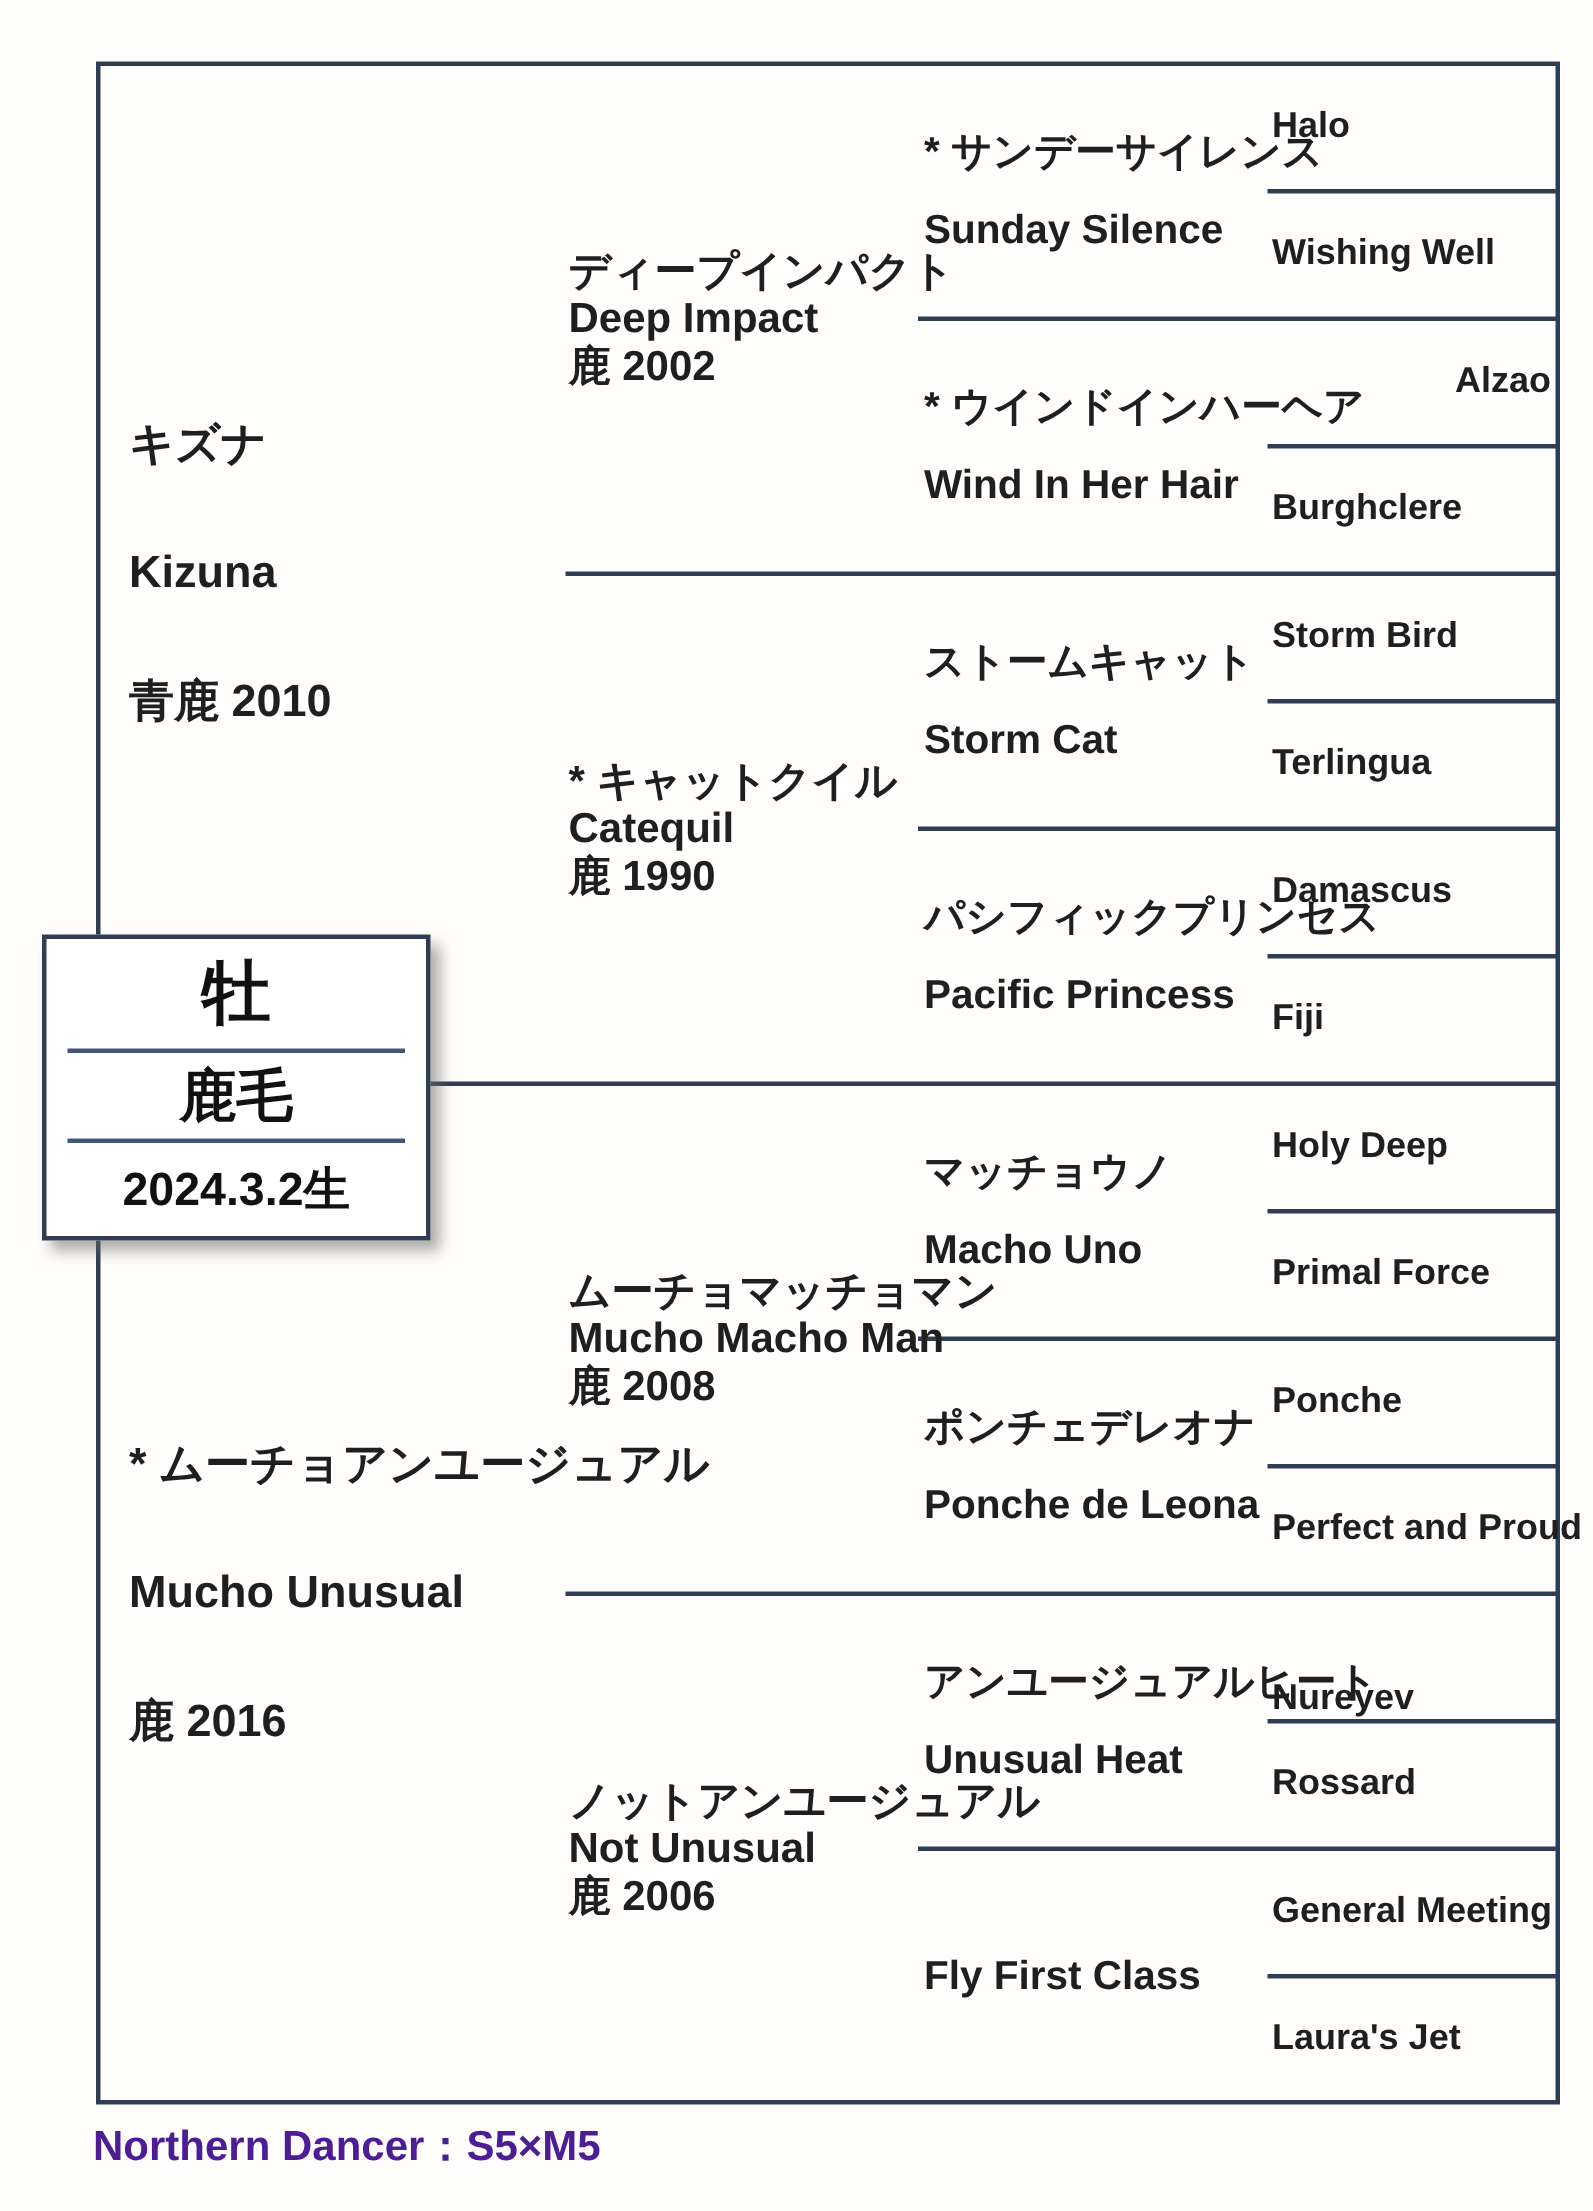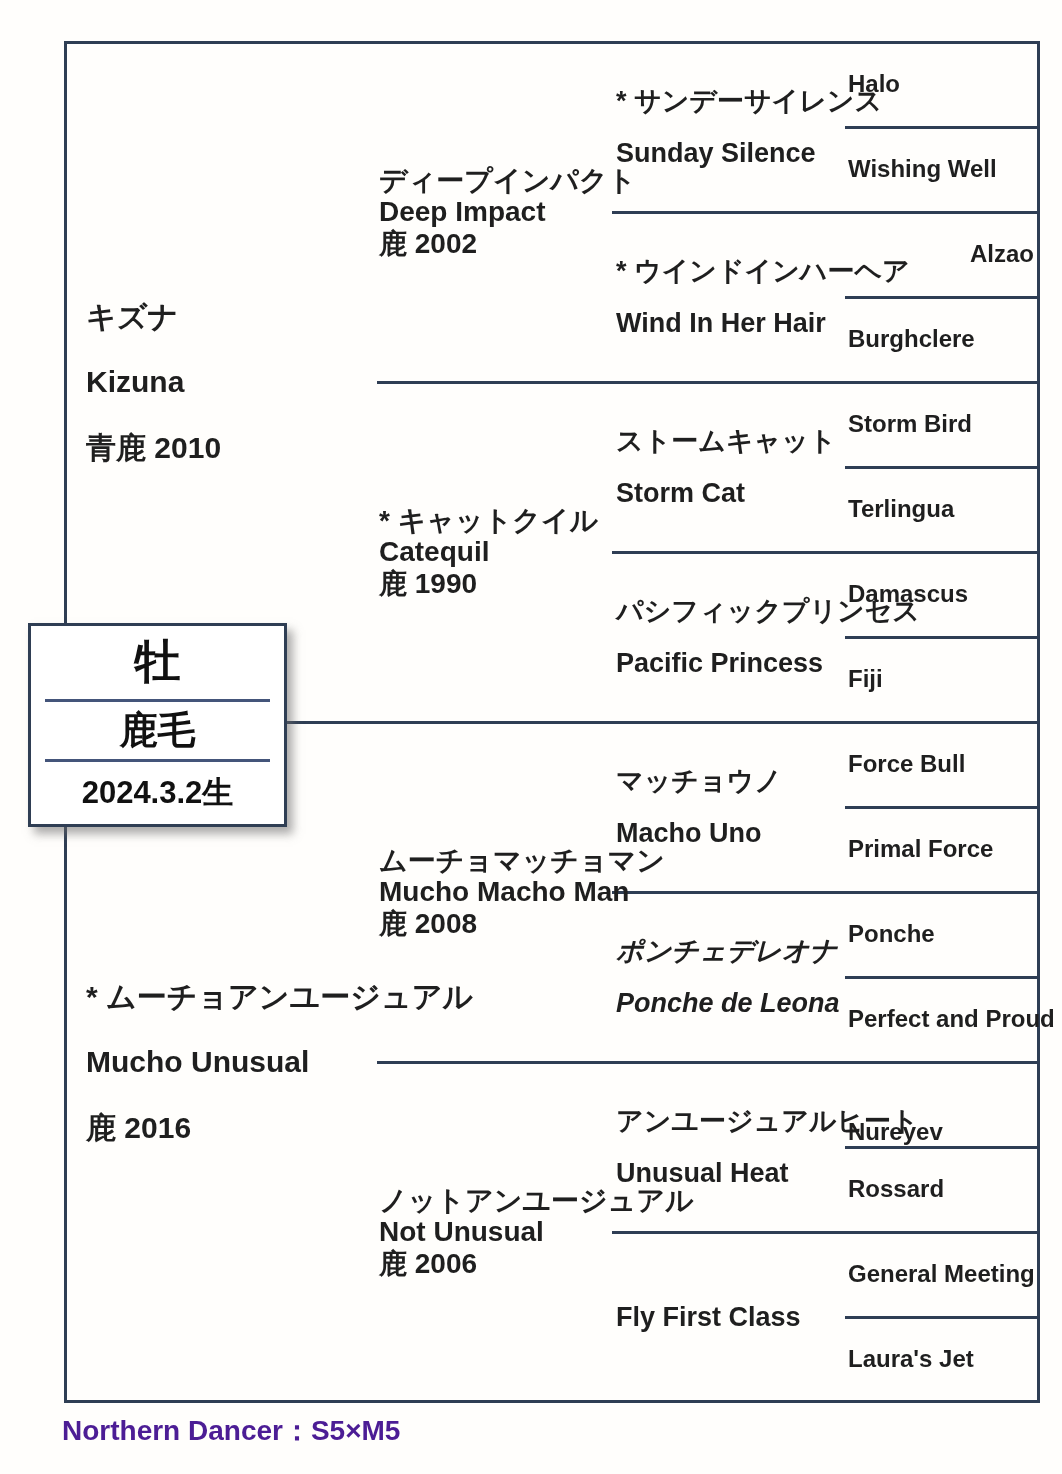--- a/index.html
+++ b/index.html
@@ -24,21 +24,21 @@
     background:transparent;
   }
   
   .hline{position:absolute;height:3px;background:var(--line);}
   
   .cell{
     position:absolute;display:flex;flex-direction:column;
     justify-content:center;align-items:flex-start;
     line-height:1.12;font-weight:600;white-space:nowrap;
   }
-  .gen1{left:86px;width:288px;font-size:30px;gap:32px;height:680px;}
+  .gen1{left:86px;width:288px;font-size:30px;gap:52px;height:680px;}
   .g1-sire{top:42px;}
   .g1-dam{top:722px;}
   .gen2{left:379px;width:232px;font-size:28px;height:340px;}
   .gen3{left:616px;width:226px;font-size:27px;gap:22px;height:170px;}
   .gen4{left:848px;width:186px;font-size:24px;height:85px;}
   
   .infobox{
     position:absolute;left:28px;top:623px;width:259px;height:204px;
     background:#ffffff;border:3px solid var(--line);box-sizing:border-box;
     box-shadow:6px 7px 9px rgba(105,105,105,0.55);
@@ -126,21 +126,21 @@
     <div>Storm Cat</div>
   </div>
   <div class="cell gen3" style="top:552px;">
     <div>パシフィックプリンセス</div>
     <div>Pacific Princess</div>
   </div>
   <div class="cell gen3" style="top:722px;">
     <div>マッチョウノ</div>
     <div>Macho Uno</div>
   </div>
-  <div class="cell gen3" style="top:892px;font-style:italic;">
+  <div class="cell gen3" style="top:892px;">
     <div>ポンチェデレオナ</div>
     <div>Ponche de Leona</div>
   </div>
   <div class="cell gen3" style="top:1062px;">
     <div>アンユージュアルヒート</div>
     <div>Unusual Heat</div>
   </div>
   <div class="cell gen3" style="top:1232px;">
     <div>Fly First Class</div>
   </div>
@@ -163,21 +163,21 @@
   <div class="cell gen4" style="top:467px;">
       <div>Terlingua</div>
     </div>
   <div class="cell gen4" style="top:552px;">
       <div>Damascus</div>
     </div>
   <div class="cell gen4" style="top:637px;">
       <div>Fiji</div>
     </div>
   <div class="cell gen4" style="top:722px;">
-      <div>Force Bull</div>
+      <div>Holy Deep</div>
     </div>
   <div class="cell gen4" style="top:807px;">
       <div>Primal Force</div>
     </div>
   <div class="cell gen4" style="top:892px;">
       <div>Ponche</div>
     </div>
   <div class="cell gen4" style="top:977px;">
       <div>Perfect and Proud</div>
     </div>

